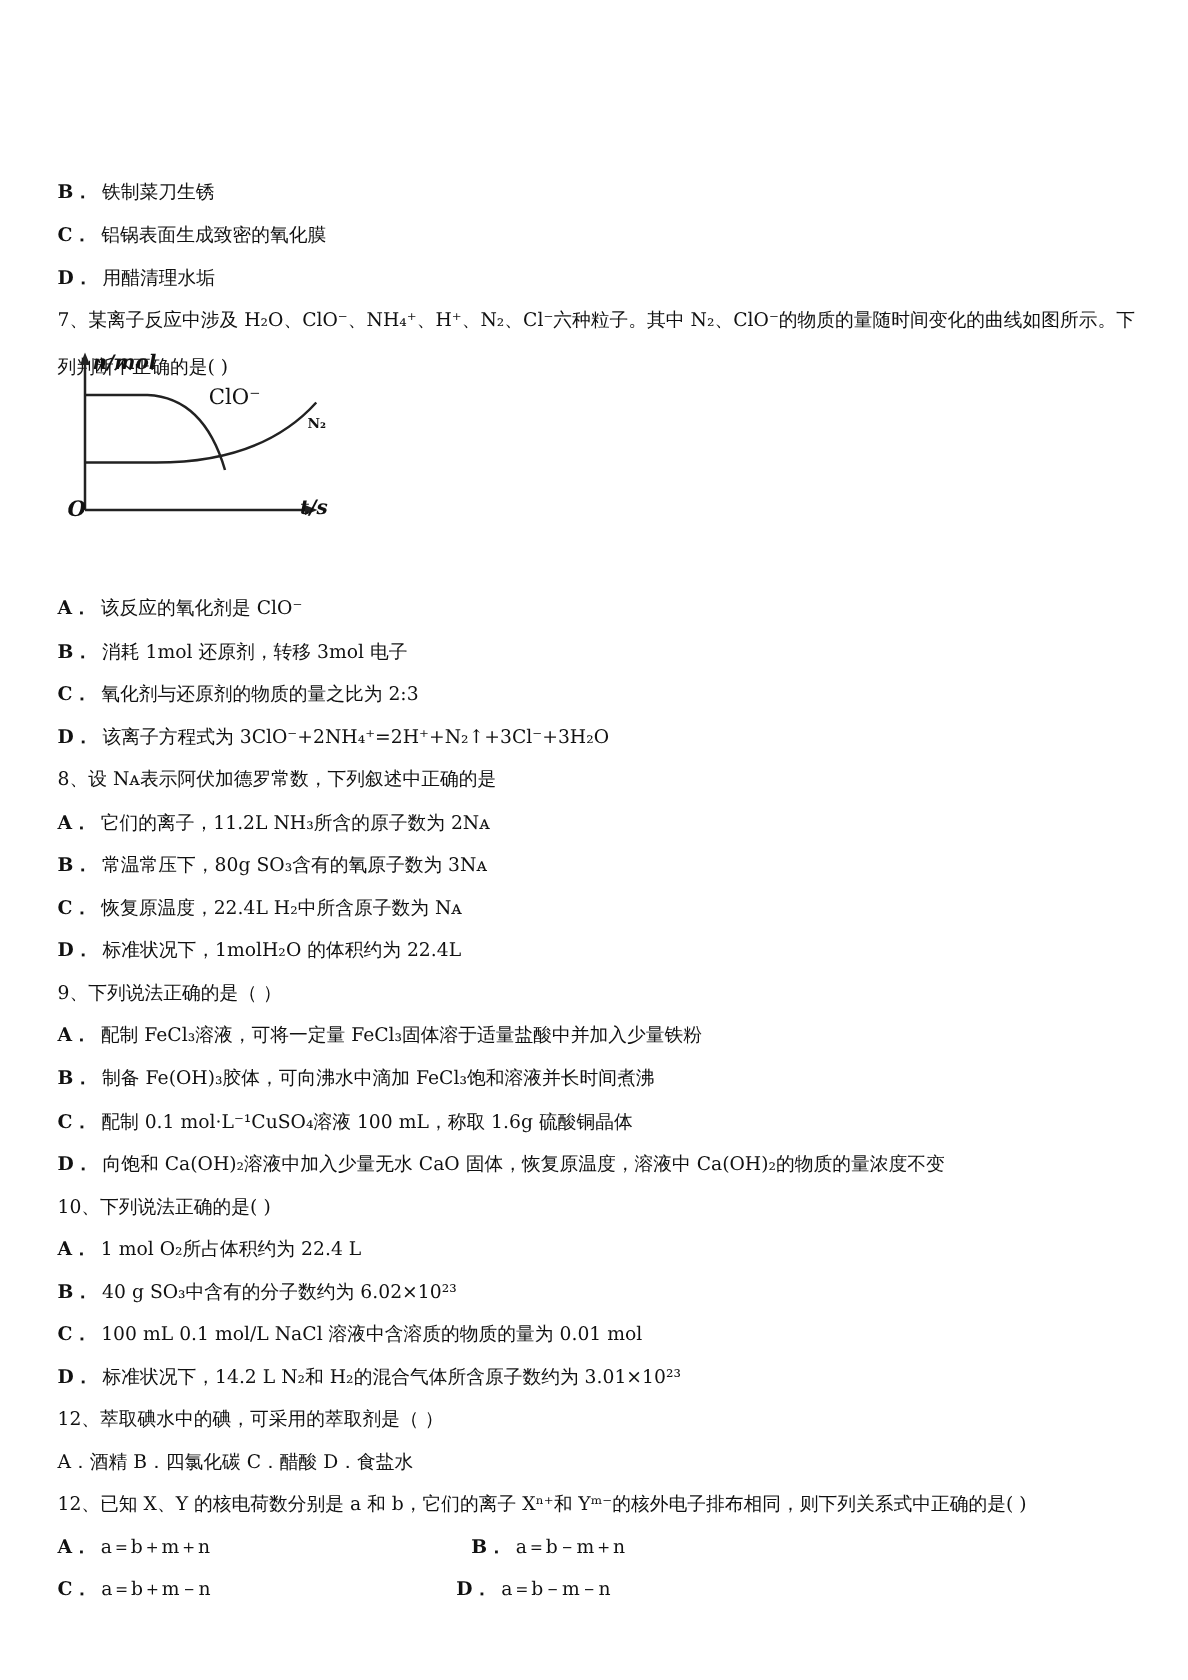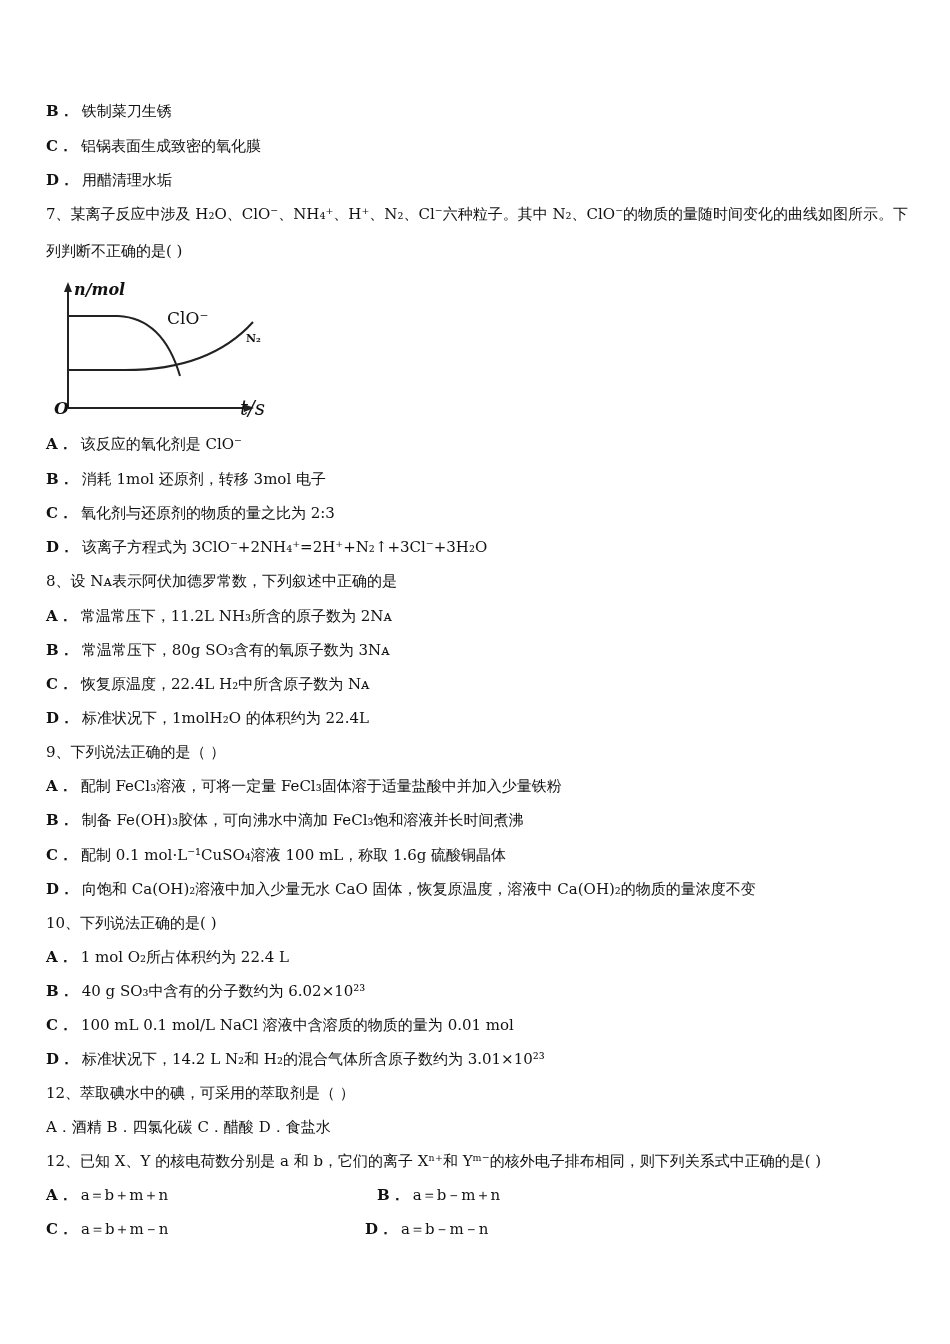--- a/index.html
+++ b/index.html
@@ -3,21 +3,21 @@
 <meta charset="utf-8">
 <style>
   html, body { margin: 0; padding: 0; background: #ffffff; }
   body {
     width: 950px; height: 1344px; position: relative; overflow: hidden;
     font-family: "DejaVu Serif", "Liberation Serif", serif;
     color: #111111;
   }
   .line {
     position: absolute; left: 46px;
-    font-size: 15px; line-height: 20px; white-space: nowrap;
+    font-size: 15px; line-height: 20px; white-space: nowrap; margin-top: 42px;
   }
   .line b, .line .bold { font-weight: normal; }
   .lbl { font-weight: bold; margin-right: 8px; }
   .num { font-weight: normal; }
   .figure { position: absolute; left: 48px; top: 280px; width: 230px; height: 140px; }
 </style>
 </head>
 <body>
 
 <div class="line" style="top:101px">
@@ -46,41 +46,41 @@
     <polygon points="206,128 196,124 196,132" fill="#222"></polygon>
 
     <path d="M20,36 L70,36 Q115,38 132,96" fill="none" stroke="#222" stroke-width="2"></path>
 
     <path d="M20,90 L70,90 Q160,92 205,42" fill="none" stroke="#222" stroke-width="2"></path>
   </svg>
   <span style="position:absolute;left:26px;top:0px;font-size:16px;font-style:italic;font-weight:bold;">n/mol</span>
   <span style="position:absolute;left:88px;top:28px;font-size:17px;margin-left:31px;">ClO⁻</span>
   <span style="position:absolute;left:198px;top:52px;font-size:11px;font-weight:bold;">N₂</span>
   <span style="position:absolute;left:6px;top:118px;font-size:17px;font-style:italic;font-weight:bold;">O</span>
-  <span style="position:absolute;left:192px;top:116px;font-size:20px;font-style:italic;font-weight:normal;">t/s</span>
+  <span style="position:absolute;left:192px;top:116px;font-size:16px;font-style:italic;font-weight:bold;">t/s</span>
 </div>
 
 <div class="line" style="top:434px">
   <span class="lbl">A．</span><span class="bold">该反应的氧化剂是 ClO⁻</span>
 </div>
 <div class="line" style="top:469px">
   <span class="lbl">B．</span><span class="bold">消耗 1mol 还原剂，转移 3mol 电子</span>
 </div>
 <div class="line" style="top:503px">
   <span class="lbl">C．</span><span class="bold">氧化剂与还原剂的物质的量之比为 2:3</span>
 </div>
 <div class="line" style="top:537px">
   <span class="lbl">D．</span><span class="bold">该离子方程式为 3ClO⁻+2NH₄⁺=2H⁺+N₂↑+3Cl⁻+3H₂O</span>
 </div>
 
 <div class="line" style="top:571px">
   <span class="num">8、</span><span class="bold">设 Nᴀ表示阿伏加德罗常数，下列叙述中正确的是</span>
 </div>
 <div class="line" style="top:606px">
-  <span class="lbl">A．</span><span class="bold">常温常压下，11.2L NH₃所含的原子数为 2Nᴀ</span>
+  <span class="lbl">A．</span><span class="bold">它们的离子，11.2L NH₃所含的原子数为 2Nᴀ</span>
 </div>
 <div class="line" style="top:640px">
   <span class="lbl">B．</span><span class="bold">常温常压下，80g SO₃含有的氧原子数为 3Nᴀ</span>
 </div>
 <div class="line" style="top:674px">
   <span class="lbl">C．</span><span class="bold">恢复原温度，22.4L H₂中所含原子数为 Nᴀ</span>
 </div>
 <div class="line" style="top:708px">
   <span class="lbl">D．</span><span class="bold">标准状况下，1molH₂O 的体积约为 22.4L</span>
 </div>

